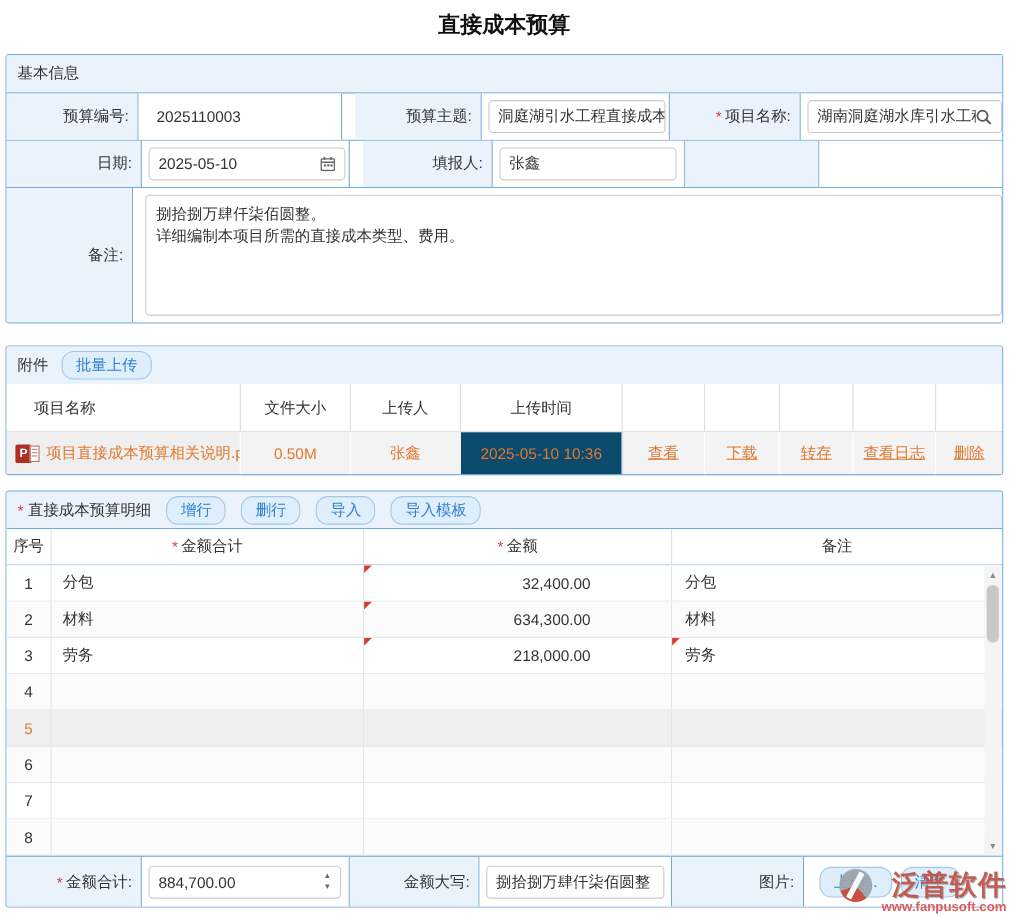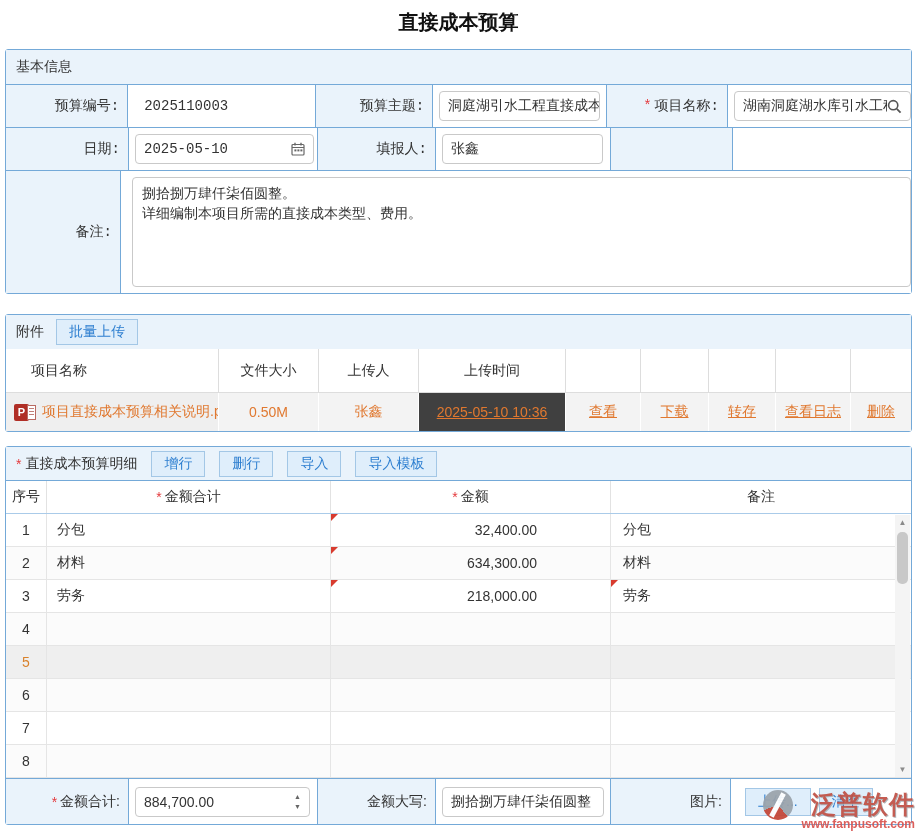--- a/index.html
+++ b/index.html
@@ -5,71 +5,71 @@
   * { box-sizing: border-box; margin: 0; padding: 0; }
   html,body { background:#fff; }
   body {
     font-family: "Liberation Sans", "DejaVu Sans", sans-serif;
     font-size: 14px; color: #333;
     width: 917px; height: 833px; position: relative; overflow: hidden;
   }
   .page-title { text-align:center; font-size:20px; font-weight:700; color:#111; padding-top:9px; }
 
   .box { margin: 0 5px; border: 1px solid #74A9D8; border-radius: 3px; background:#fff; }
-  .box1 { margin-top: 13px; font-family: Liberation Mono, monospace; }
+  .box1 { margin-top: 13px; }
   .box2 { margin-top: 20px; }
   .box3 { margin-top: 14px; position: relative; }
 
   .sec-header { background:#EAF3FB; height:35px; display:flex; align-items:center;
     padding:0 10px; border-bottom:1px solid #74A9D8; }
   .sec-header .star { color:#E4393C; margin-right:4px; }
 
   .grid-row { display:flex; border-bottom:1px solid #74A9D8; }
   .grid-row:last-child { border-bottom:none; }
   .cell { border-right:1px solid #74A9D8; display:flex; align-items:center; }
   .cell:last-child { border-right:none; }
   .lbl { background:#EAF3FB; justify-content:flex-end; padding-right:8px; color:#333; }
   .val { background:#fff; padding-left:6px; }
   .star { color:#E4393C; margin-right:3px; }
 
-  .c1{width:123px;} .c2{width:189px;} .c3{width:118px;} .c4{width:175px;} .c5{width:122px;} .c6{flex:1;}
+  .c1{width:123px;} .c2{width:189px;} .c3{width:118px;margin-left:12px;} .c4{width:175px;} .c5{width:122px;} .c6{flex:1;}
   .r1,.r2{ height:43px; }
   .r3{ height:122px; }
 
   .input { background:#fff; border:1px solid #C9C9C9; border-radius:4px; height:30px;
     display:flex; align-items:center; padding:0 8px; overflow:hidden; white-space:nowrap;
     color:#333; position:relative; }
   .plain-val { padding-left:10px; }
   .w160{width:161px;} .w176{width:177px;} .w178{width:179px;} .w168{width:161px;}
   .icon-right { margin-left:auto; flex:0 0 auto; display:flex; align-items:center; }
 
   .textarea { border:1px solid #C9C9C9; border-radius:4px; background:#fff;
     width:779px; height:110px; margin-left:5px; padding:6px 9px; line-height:20px;
     white-space:pre-line; overflow:hidden; align-self:center; }
 
-  .btn { background:#DFEEFB; border:1px solid #A3C7E6; border-radius:0; color:#2E7FD0;
+  .btn { background:#DFEEFB; border:1px solid #A3C7E6; border-radius:11px; color:#2E7FD0;
     height:26px; display:inline-flex; align-items:center; padding:0 12px; cursor:pointer;
     font-size:14px; }
   .sec-header .btn { margin-left:12px; }
   .hdr-btns .btn { margin-left:14px; }
 
   
   .att-head { display:flex; height:44px; background:#fff; border-bottom:1px solid #DDDDDD; }
   .att-head .acell { border-right:1px solid #DDDDDD; display:flex; align-items:center; justify-content:center; }
   .att-head .acell:last-child{ border-right:none; }
   .att-row { display:flex; height:38px; }
   .att-row .acell { display:flex; align-items:center; justify-content:center;
     border-right:1px solid #FFFFFF; color:#E0782F; }
   .att-row .acell:last-child{ border-right:none; }
   .a1{width:213px;} .a2{width:100px;} .a3{width:100px;} .a4{width:147px;}
   .a5{width:75px;} .a6{width:68px;} .a7{width:67px;} .a8{width:75px;} .a9{flex:1;}
   .att-head .a1 { justify-content:flex-start; padding-left:25px; }
   .att-row .a1 { justify-content:flex-start; padding-left:8px; background:#EFEFEF; }
   .att-row .a2, .att-row .a3 { background:#F3F3F3; }
-  .att-row .a4 { background:#404040;text-decoration:underline; }
+  .att-row .a4 { background:#0c4a6e; }
   .att-row .a5,.att-row .a6,.att-row .a7,.att-row .a8,.att-row .a9 { background:#F3F3F3; }
   .link { color:#E0782F; text-decoration:underline; cursor:pointer; }
   .fileicon { display:inline-flex; margin-right:6px; position:relative; width:22px; height:17px; flex:0 0 auto; }
   .ppt-sq { position:absolute; left:0; top:0; width:15px; height:17px; background:#B02E25; border-radius:2px;
     color:#fff; font-size:11px; font-weight:700; display:flex; align-items:center; justify-content:center; }
   .ppt-page { position:absolute; right:0; top:1px; width:9px; height:15px; background:#fff;
     border:1px solid #B96A62; }
   .ppt-page i { display:block; height:1px; background:#C07F78; margin:2px 1px 0 1px; }
 
   

